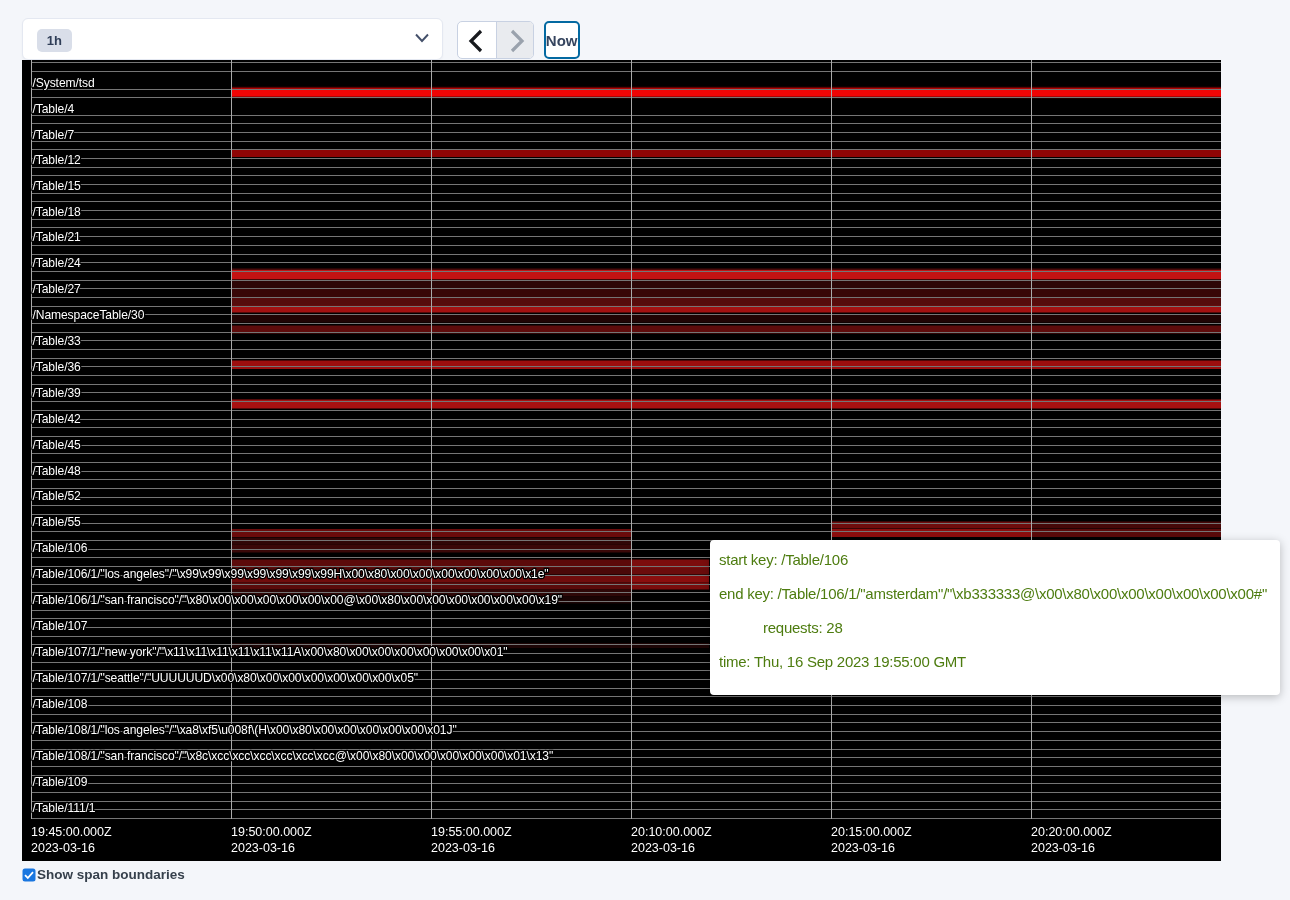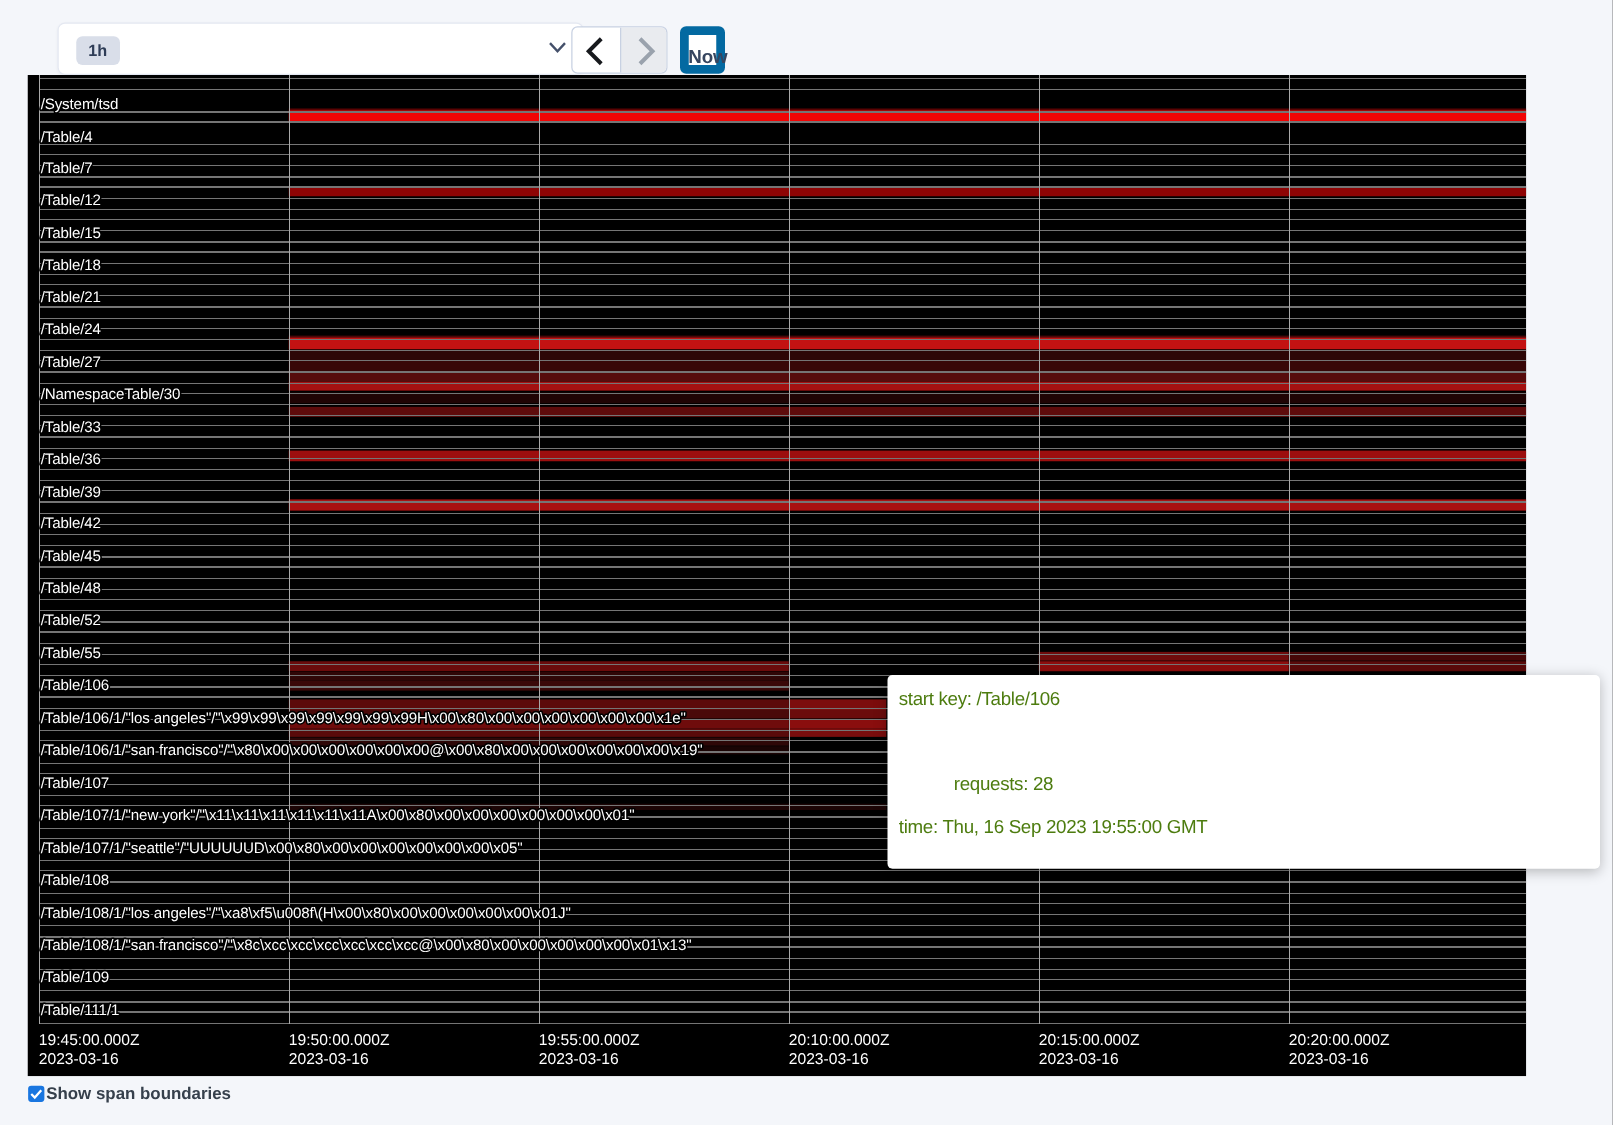--- a/index.html
+++ b/index.html
@@ -1,26 +1,26 @@
 <!DOCTYPE html>
 <html><head>
 <meta charset="utf-8">
 <style>
   * { margin:0; padding:0; box-sizing:border-box; }
   html,body { width:1290px; height:900px; background:#f4f6fa; font-family:"Liberation Sans",sans-serif; position:relative; overflow:hidden; }
   .abs { position:absolute; }
-  .select { left:22px; top:18px; width:421px; height:42px; background:#fff; border:1px solid #e4e8f1; border-radius:6px; box-shadow:0 1px 2px rgba(40,50,80,.04);margin-left:24px; }
+  .select { left:22px; top:18px; width:421px; height:42px; background:#fff; border:1px solid #e4e8f1; border-radius:6px; box-shadow:0 1px 2px rgba(40,50,80,.04); }
   .badge { position:absolute; left:14px; top:9.5px; width:34.5px; height:23px; background:#d9dee9; border-radius:5px; color:#2f3d57; font-size:13px; font-weight:bold; text-align:center; line-height:23px; }
   .trange { position:absolute; left:62px; top:0; height:40px; line-height:40px; font-size:13px; font-weight:bold; color:#36455f; }
   .trange .utc { font-weight:normal; color:#5b6b85; }
   .selchev { position:absolute; right:12px; top:13px; }
   .nav { left:457px; top:21px; width:77px; height:38px; border:1px solid #c8d1e2; border-radius:5px; background:#fff; overflow:hidden; }
   .nav .half { position:absolute; top:0; width:38px; height:38px; }
   .nav .right { left:38px; background:#e9ebef; border-left:1px solid #c8d1e2; width:39px; }
-  .nowbtn { left:543.5px; top:21px; width:36px; height:38px; border:7px solid #0369a1; border-radius:5px; background:#fff; color:#36455f; font-weight:bold; font-size:15px; text-align:left; line-height:36px; }
+  .nowbtn { left:543.5px; top:21px; width:36px; height:38px; border:2px solid #0369a1; border-radius:5px; background:#fff; color:#36455f; font-weight:bold; font-size:15px; text-align:right; line-height:36px; }
   .canvas { left:22px; top:60px; width:1199px; height:801px; }
   .rl { font-size:12.1px; fill:#fff; letter-spacing:-0.1px; stroke:#000; stroke-width:2.6px; paint-order:stroke; stroke-linejoin:round; }
   .al { font-size:12.5px; fill:#fff; }
   .tooltip { left:709.5px; top:539.5px; width:570.5px; height:155px; background:#fff; border-radius:4px; box-shadow:0 2px 10px rgba(0,0,0,.25); z-index:5; }
   .tooltip div { position:absolute; left:9.5px; font-size:15px; letter-spacing:-0.25px; color:#4d7c0f; white-space:pre; }
   .cbrow { left:22px; top:866px; height:18px; width:400px;font-weight:bold; }
   .cblabel { position:absolute; left:15px; top:1px; font-size:13.5px; color:#36404c; }
 </style>
 </head>
 <body>
@@ -202,20 +202,21 @@
 <text x="409" y="791.5" class="al">2023-03-16</text>
 <text x="609" y="776" class="al">20:10:00.000Z</text>
 <text x="609" y="791.5" class="al">2023-03-16</text>
 <text x="809" y="776" class="al">20:15:00.000Z</text>
 <text x="809" y="791.5" class="al">2023-03-16</text>
 <text x="1009" y="776" class="al">20:20:00.000Z</text>
 <text x="1009" y="791.5" class="al">2023-03-16</text>
   </svg>
   <div class="abs tooltip">
     <div style="top:11px;">start key: /Table/106</div>
+    <div style="top:45px;">end key: /Table/106/1/"amsterdam"/"\xb333333@\x00\x80\x00\x00\x00\x00\x00\x00#"</div>
     <div style="top:79px;margin-left:44px;">requests: 28</div>
     <div style="top:113px;">time: Thu, 16 Sep 2023 19:55:00 GMT</div>
   </div>
   <div class="abs cbrow">
     <svg width="14" height="14" style="position:absolute;left:0;top:1.5px;">
       <rect x="0.5" y="0.5" width="13" height="13" rx="2.5" fill="#1976e0"></rect>
       <path d="M3 7.2 L5.8 10 L11 4.2" fill="none" stroke="#fff" stroke-width="1.8"></path>
     </svg>
     <span class="cblabel">Show span boundaries</span>
   </div>

